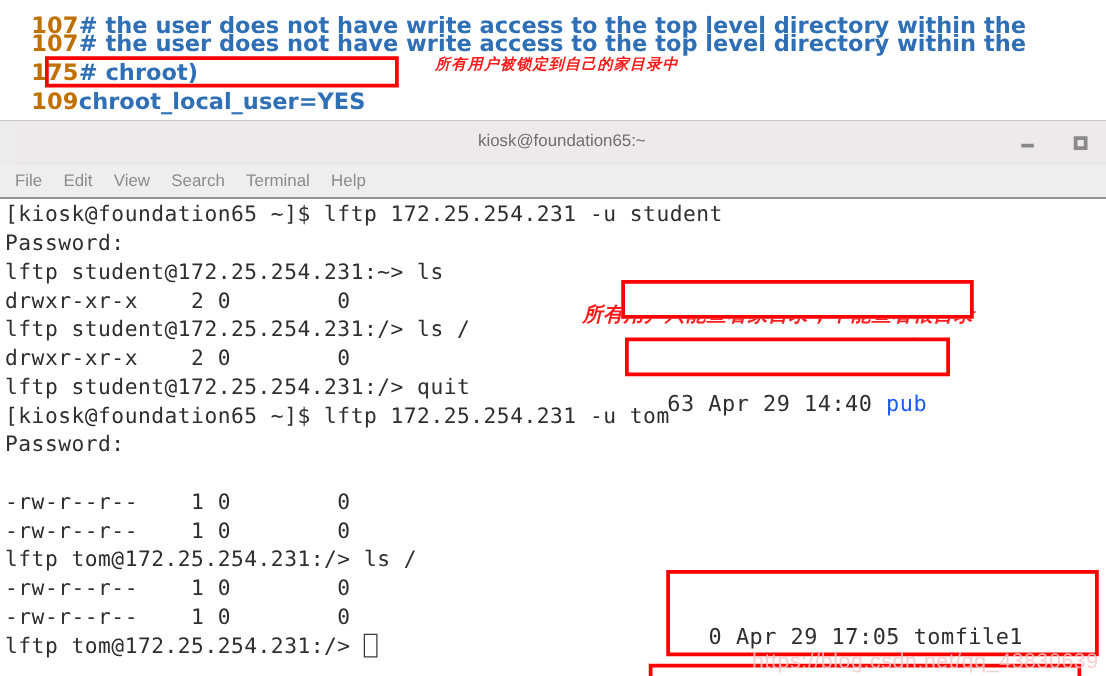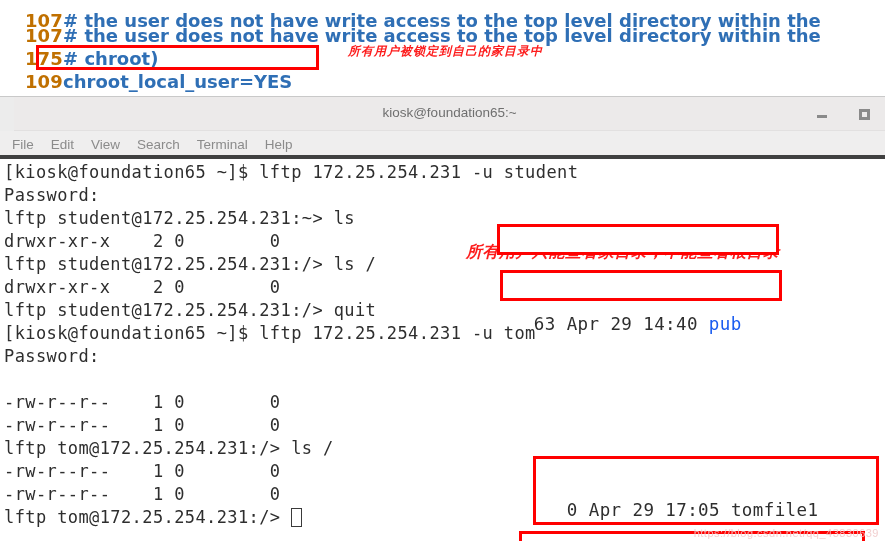--- a/index.html
+++ b/index.html
@@ -121,21 +121,21 @@
     left: 2px; top: 3px;
     width: 11px; height: 11px;
     border: 3px solid #8a8a8a;
     box-sizing: border-box;
   }
 
   #menubar {
     position: relative;
     height: 28px;
     background: #efeeee;
-    border-bottom: 4px solid #404040;
+    border-bottom: 1px solid #404040;
     padding-left: 12px;
     box-sizing: border-box;
   }
   .menu-item {
     display: inline-block;
     line-height: 28px;
     font-size: 13.5px;
     color: #8b8b8b;
     margin-right: 17px;
     font-family: "Liberation Sans", sans-serif;
@@ -198,21 +198,21 @@
     color: #fd1c1c;
     white-space: nowrap;
     letter-spacing: 0.5px;
   }
 
   #watermark {
     position: absolute;
     right: 6px;
     bottom: 3px;
     font-family: "Liberation Sans", sans-serif;
-    font-size: 11px;
+    font-size: 17px;
     color: #f0c8c8;
     white-space: nowrap;
     letter-spacing: 0.5px;
     opacity: 0.85;
   }
 </style>
 </head>
 <body>
 
 <div id="editor">
@@ -276,21 +276,21 @@
     <div class="term-line" style="top:324px">-rw-r--r--    1 0        0</div>
 
     <div class="term-line" style="top:347px"><span>lftp tom@172.25.254.231:/&gt; </span><span class="cursor-block"></span></div>
 
     <div id="term-annotation">所有用户只能查看家目录，不能查看根目录</div>
 
     <div class="red-box" id="box-pub-home" style="left:497px; top:65px; width:282px; height:31px;">
       <div class="rline"><span>  63 Apr 29 14:40 </span><span class="dircolor">pub</span></div>
     </div>
 
-    <div class="red-box" id="box-pub-root" style="left:500px; top:111px; width:282px; height:31px;">
+    <div class="red-box" id="box-pub-root" style="left:500px; top:111px; width:260px; height:31px;">
       <div class="rline"><span>  63 Apr 29 14:40 </span><span class="dircolor">pub</span></div>
     </div>
 
     <div class="red-box" id="box-tomfiles-home" style="left:533px; top:297px; width:346px; height:69px;">
       <div class="rline"><span>  0 Apr 29 17:05 </span><span>tomfile1</span></div>
       
     </div>
 
     <div class="red-box" id="box-tomfiles-root" style="left:519px; top:372px; width:346px; height:53px;">
       

